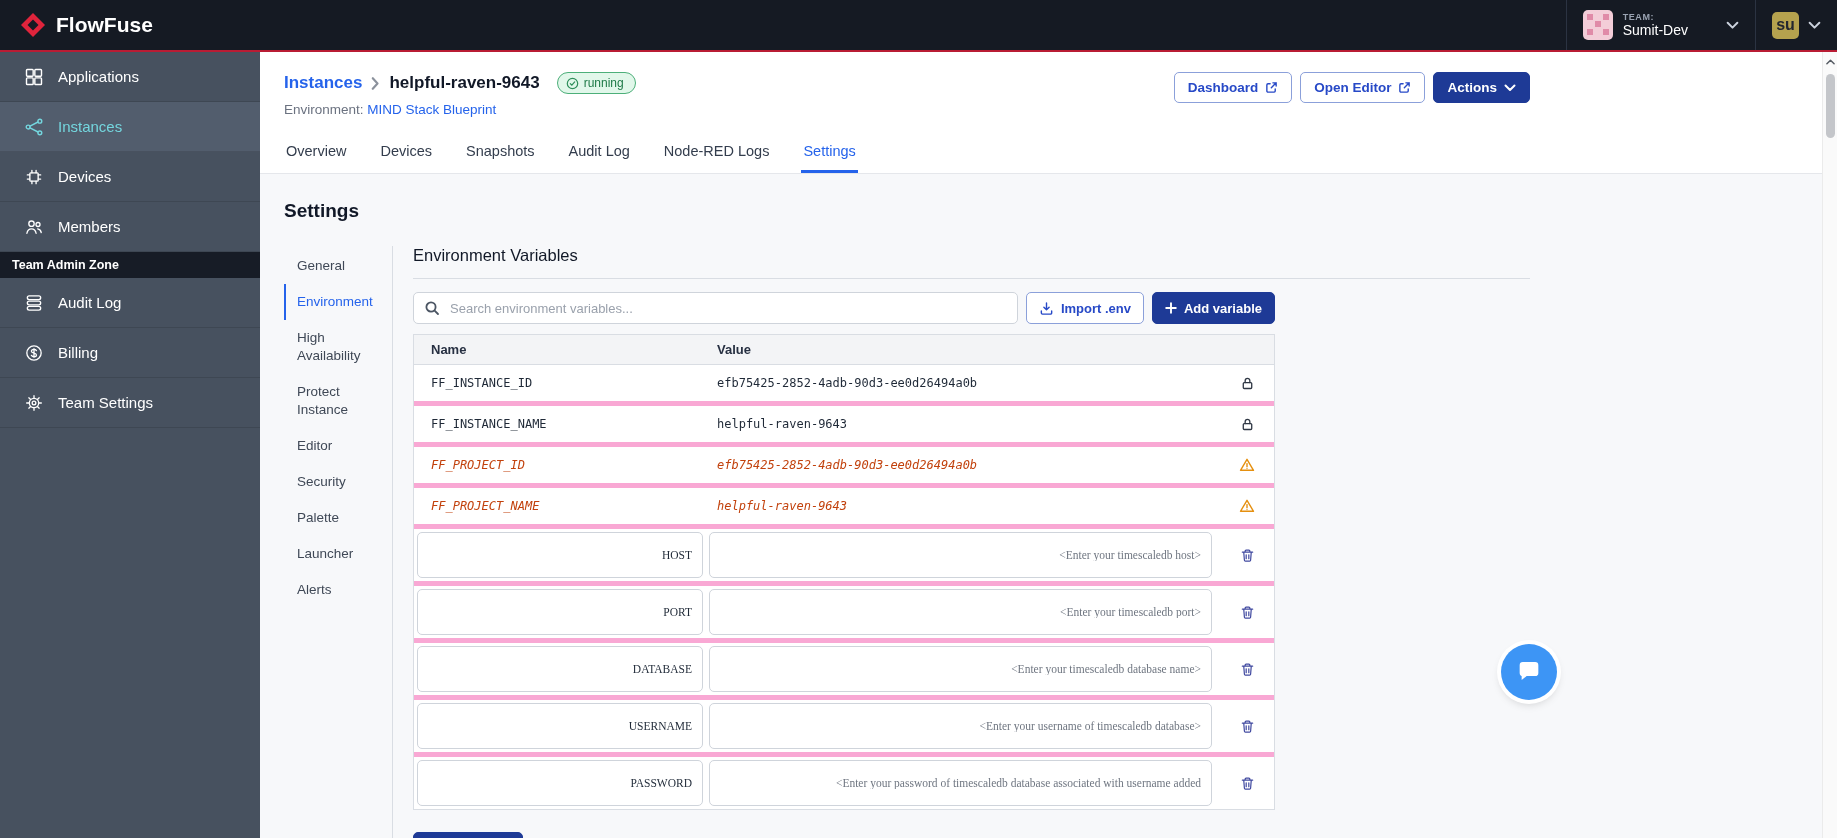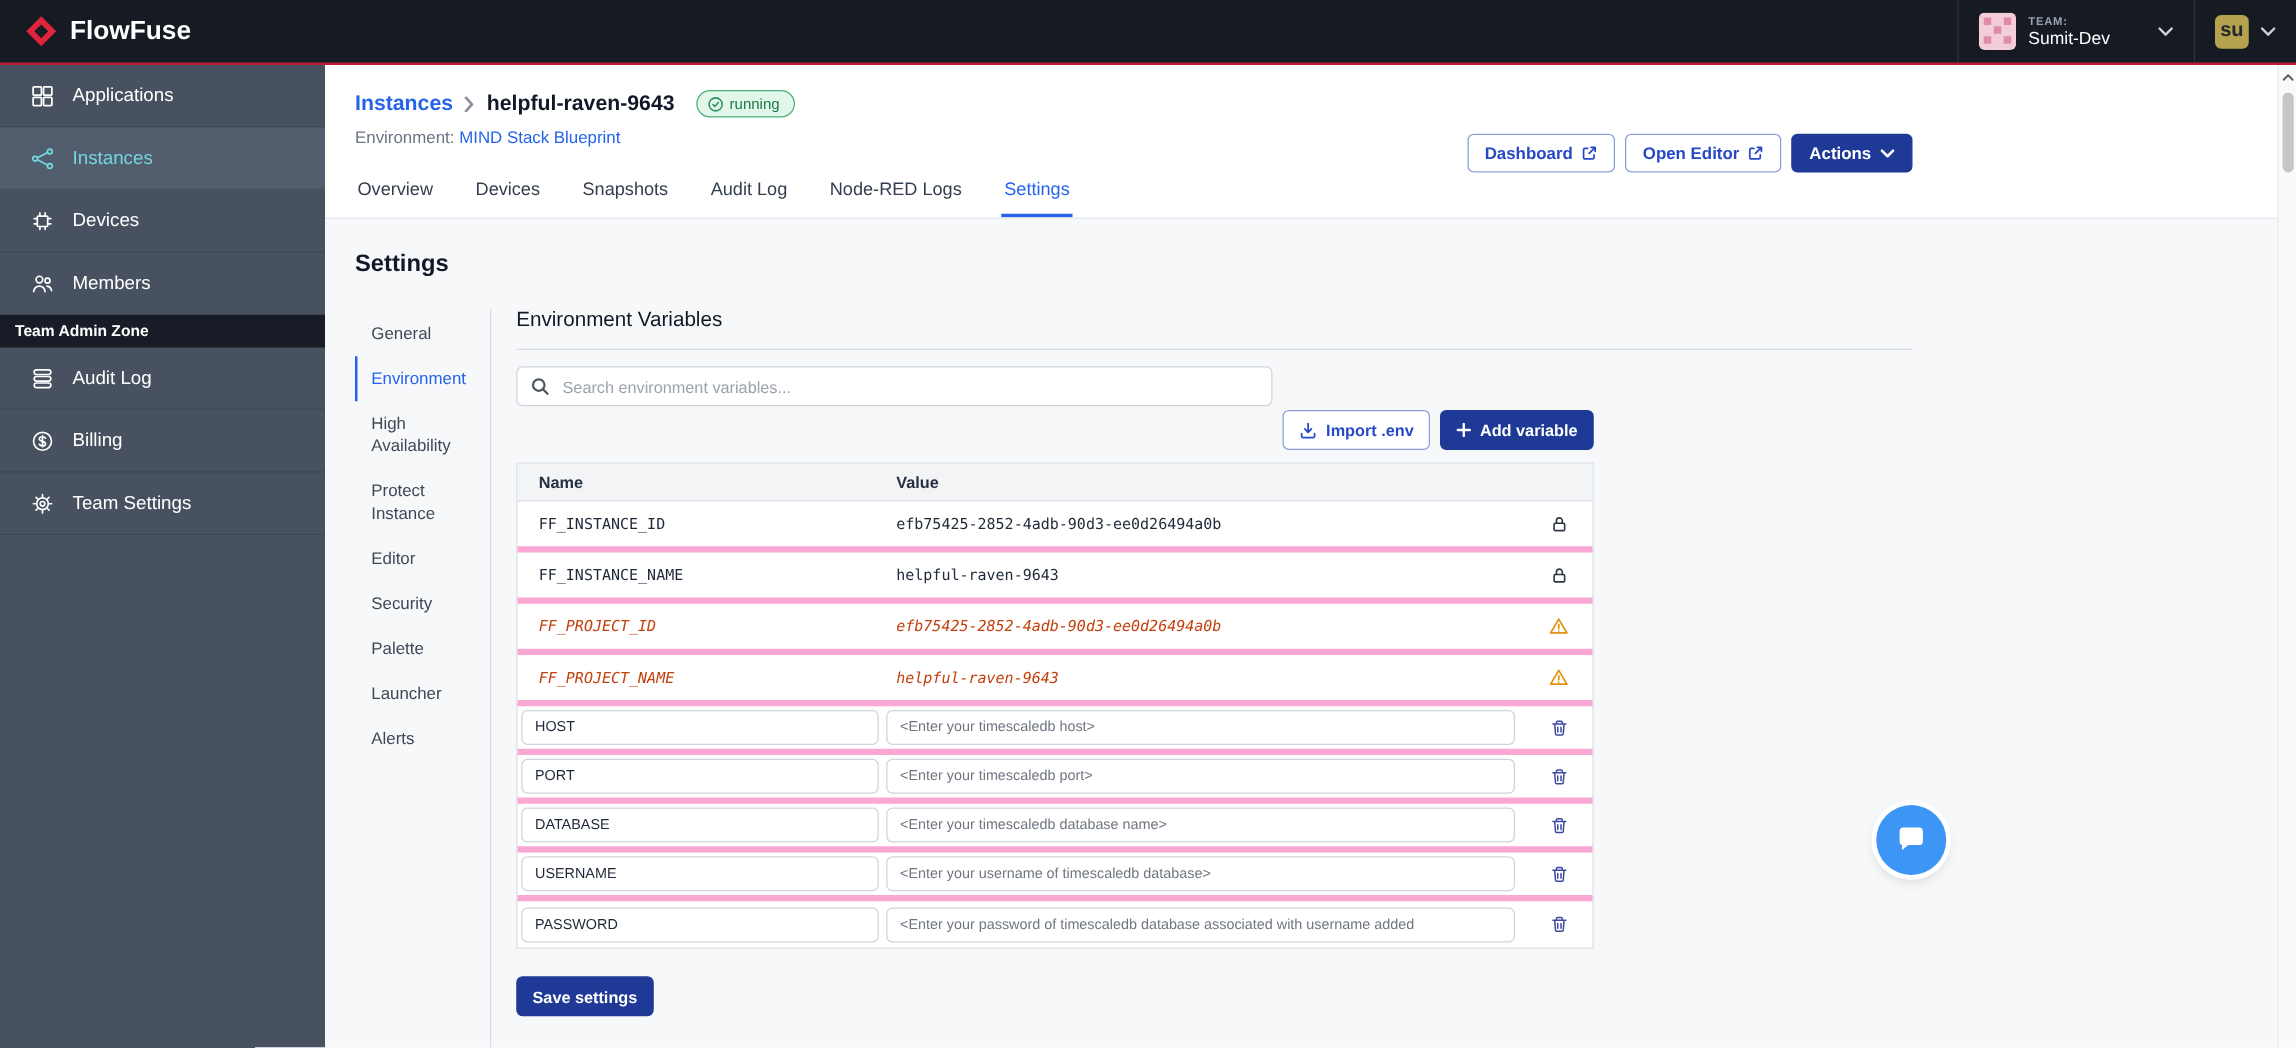--- a/index.html
+++ b/index.html
@@ -38,25 +38,25 @@
   .header-top { display:flex; justify-content:space-between; align-items:flex-start; }
   .crumb-line { display:flex; align-items:center; gap:9px; }
   .crumb-link { color:#2563eb; font-size:17px; font-weight:600; cursor:pointer; text-decoration:none; }
   .crumb-sep { color:#8b919c; display:flex; }
   .crumb-current { color:#111827; font-size:17px; font-weight:700; }
   .badge { display:inline-flex; align-items:center; gap:5px; margin-left:8px; background:#e1f7ea; border:1px solid #4caf79; color:#1f7a48; border-radius:999px; font-size:12px; padding:3px 11px 3px 8px; }
   .app-line { margin-top:8px; font-size:13.5px; color:#6b7280; }
   .app-line a { color:#2563eb; text-decoration:none; cursor:pointer; }
 
   .header-actions { display:flex; gap:8px; }
-  .btn { display:inline-flex; align-items:center; gap:7px; border-radius:5px; font-size:13.5px; font-weight:700; padding:7px 13px; cursor:pointer; font-family:inherit;margin-top:35px; }
+  .btn { display:inline-flex; align-items:center; gap:7px; border-radius:5px; font-size:13.5px; font-weight:700; padding:7px 13px; cursor:pointer; font-family:inherit; }
   .btn-outline { background:#fff; border:1px solid #8ba0da; color:#2749c7; }
   .btn-primary { background:#1e3a96; border:1px solid #1e3a96; color:#fff; }
 
-  .tabs { display:flex; gap:30px; margin-top:6px; }
+  .tabs { display:flex; gap:30px; margin-top:26px; }
   .tab { font-size:14.5px; color:#333d4d; padding:0 2px 11px; cursor:pointer; border-bottom:3px solid transparent; }
   .tab.active { color:#2563eb; border-bottom-color:#2563eb; }
 
   .content { flex:1; background:#f7f8fa; border-top:1px solid #e5e7eb; padding:26px 0 0 24px; position:relative; }
   .settings-title { font-size:19px; font-weight:700; color:#111827; margin-bottom:24px; }
 
   .settings-layout { display:flex; align-items:stretch; }
   .subnav { width:108px; flex-shrink:0; padding-top:2px; }
   .subnav-item { font-size:13.5px; color:#3f4856; padding:9px 6px 9px 11px; border-left:2px solid transparent; cursor:pointer; line-height:1.33; }
   .subnav-item.active { color:#2563eb; border-left-color:#2563eb; }
@@ -79,21 +79,21 @@
   .t-head .cell { font-size:13px; font-weight:700; color:#273042; padding:7px 8px 7px 17px; }
   .t-head .cell.value-h { padding-left:10px; }
   .cell-name,.cell-value { font-family:"DejaVu Sans Mono","Liberation Mono",monospace; font-size:12px; color:#1f2937; padding:11px 8px 11px 17px; overflow:hidden; white-space:nowrap; }
   .cell-value { padding-left:10px; }
   .t-row.deprecated .cell-name,.t-row.deprecated .cell-value { color:#c2410c; font-style:italic; }
   .cell-icon { display:flex; justify-content:center; color:#2f3744; }
   .t-row.deprecated .cell-icon { color:#e59010; }
   .t-row.editable .cell-icon { color:#4049a0; cursor:pointer; }
   .cell-input { padding:3px 4px 3px 3px; }
   .cell-input.val { padding:3px 8px 3px 2px; }
-  .env-input { width:100%; height:28px; border:1px solid #cfd4db; border-radius:5px; padding:0 10px; font-family:Liberation Sans, sans-serif; font-size:11.5px; color:#1f2937; background:#fff; outline:none; }
+  .env-input { width:100%; height:46px; border:1px solid #cfd4db; border-radius:5px; padding:0 10px; font-family:Liberation Serif, serif; font-size:11.5px; color:#1f2937; background:#fff; outline:none;text-align:right; }
   .env-input::placeholder { color:#6f7681; }
   .save-btn { margin-top:22px; }
 
   
   .scrollbar { width:15px; background:#fafafa; border-left:1px solid #ebebeb; position:relative; flex-shrink:0; }
   .sb-arrow { position:absolute; top:7px; left:0; width:100%; display:flex; justify-content:center; color:#555b63; cursor:pointer; }
   .sb-thumb { position:absolute; top:22px; left:3px; width:9px; height:64px; background:#c4c6ca; border-radius:5px; cursor:pointer; }
 
   
   .chat-widget { position:absolute; left:1501px; top:644px; width:56px; height:56px; border-radius:50%; background:#3d95f5; display:flex; align-items:center; justify-content:center; cursor:pointer; box-shadow:0 0 0 4px #fff, 0 4px 10px rgba(0,0,0,.18); z-index:10; }

